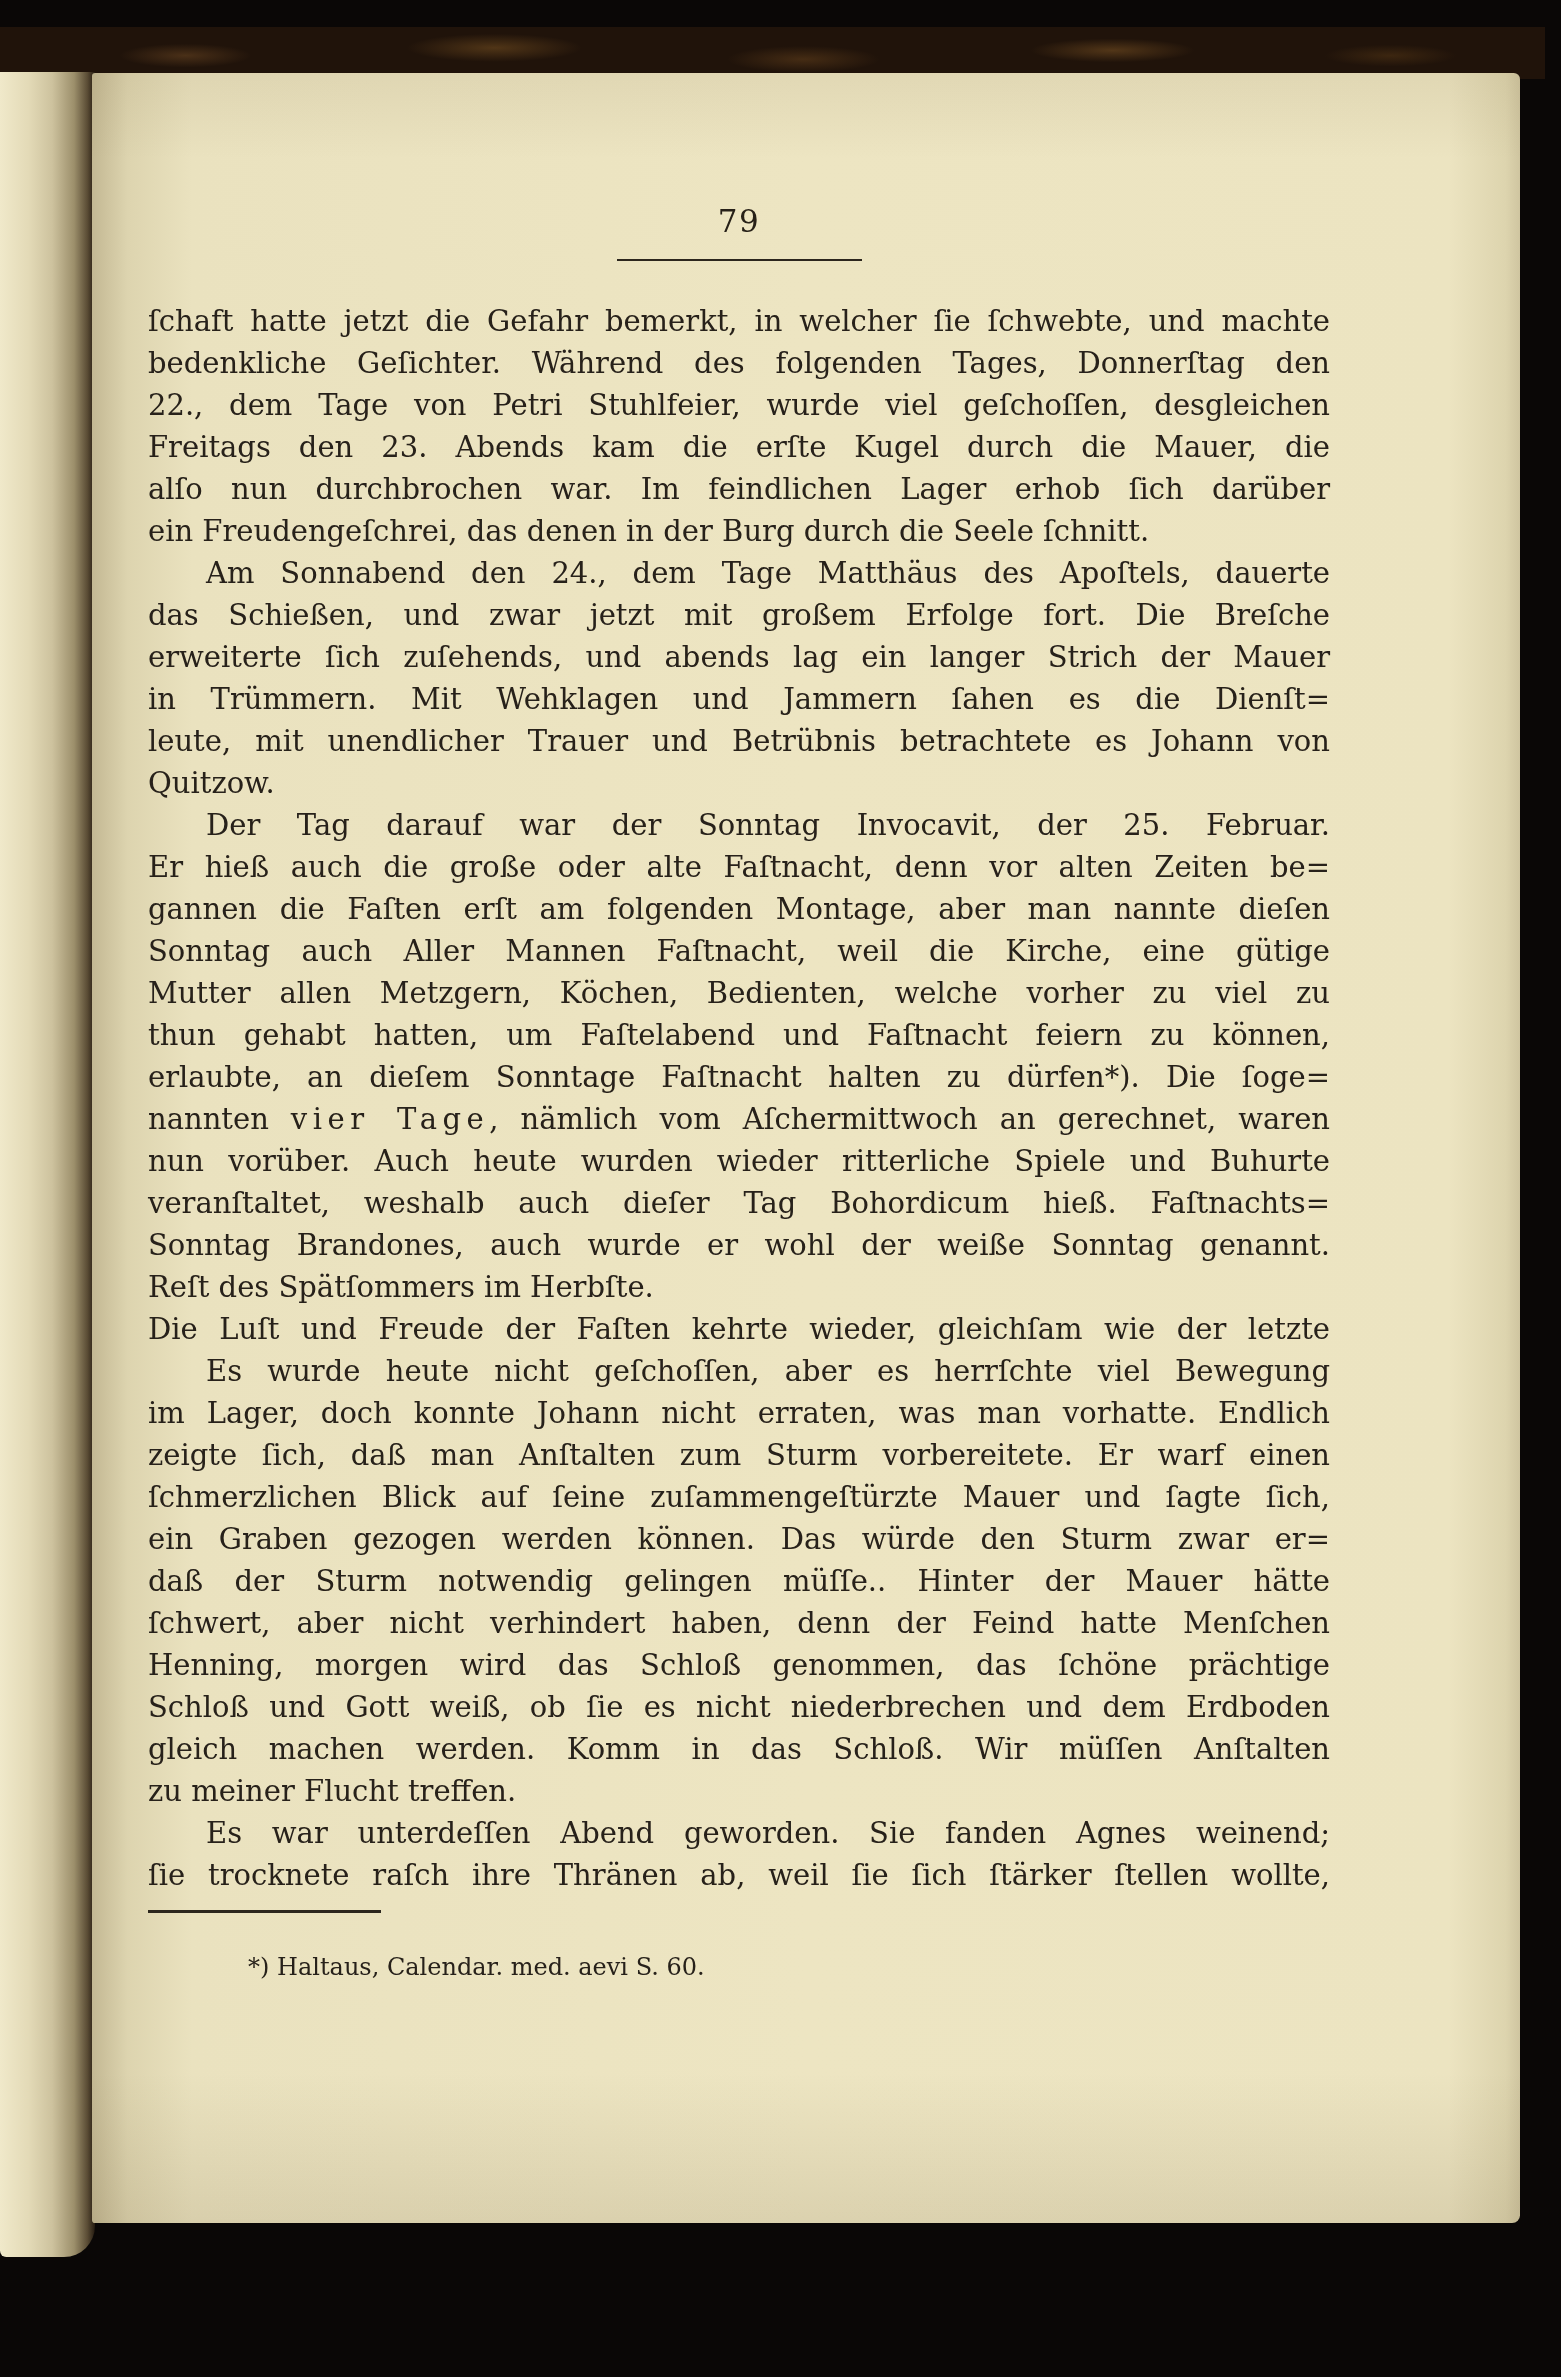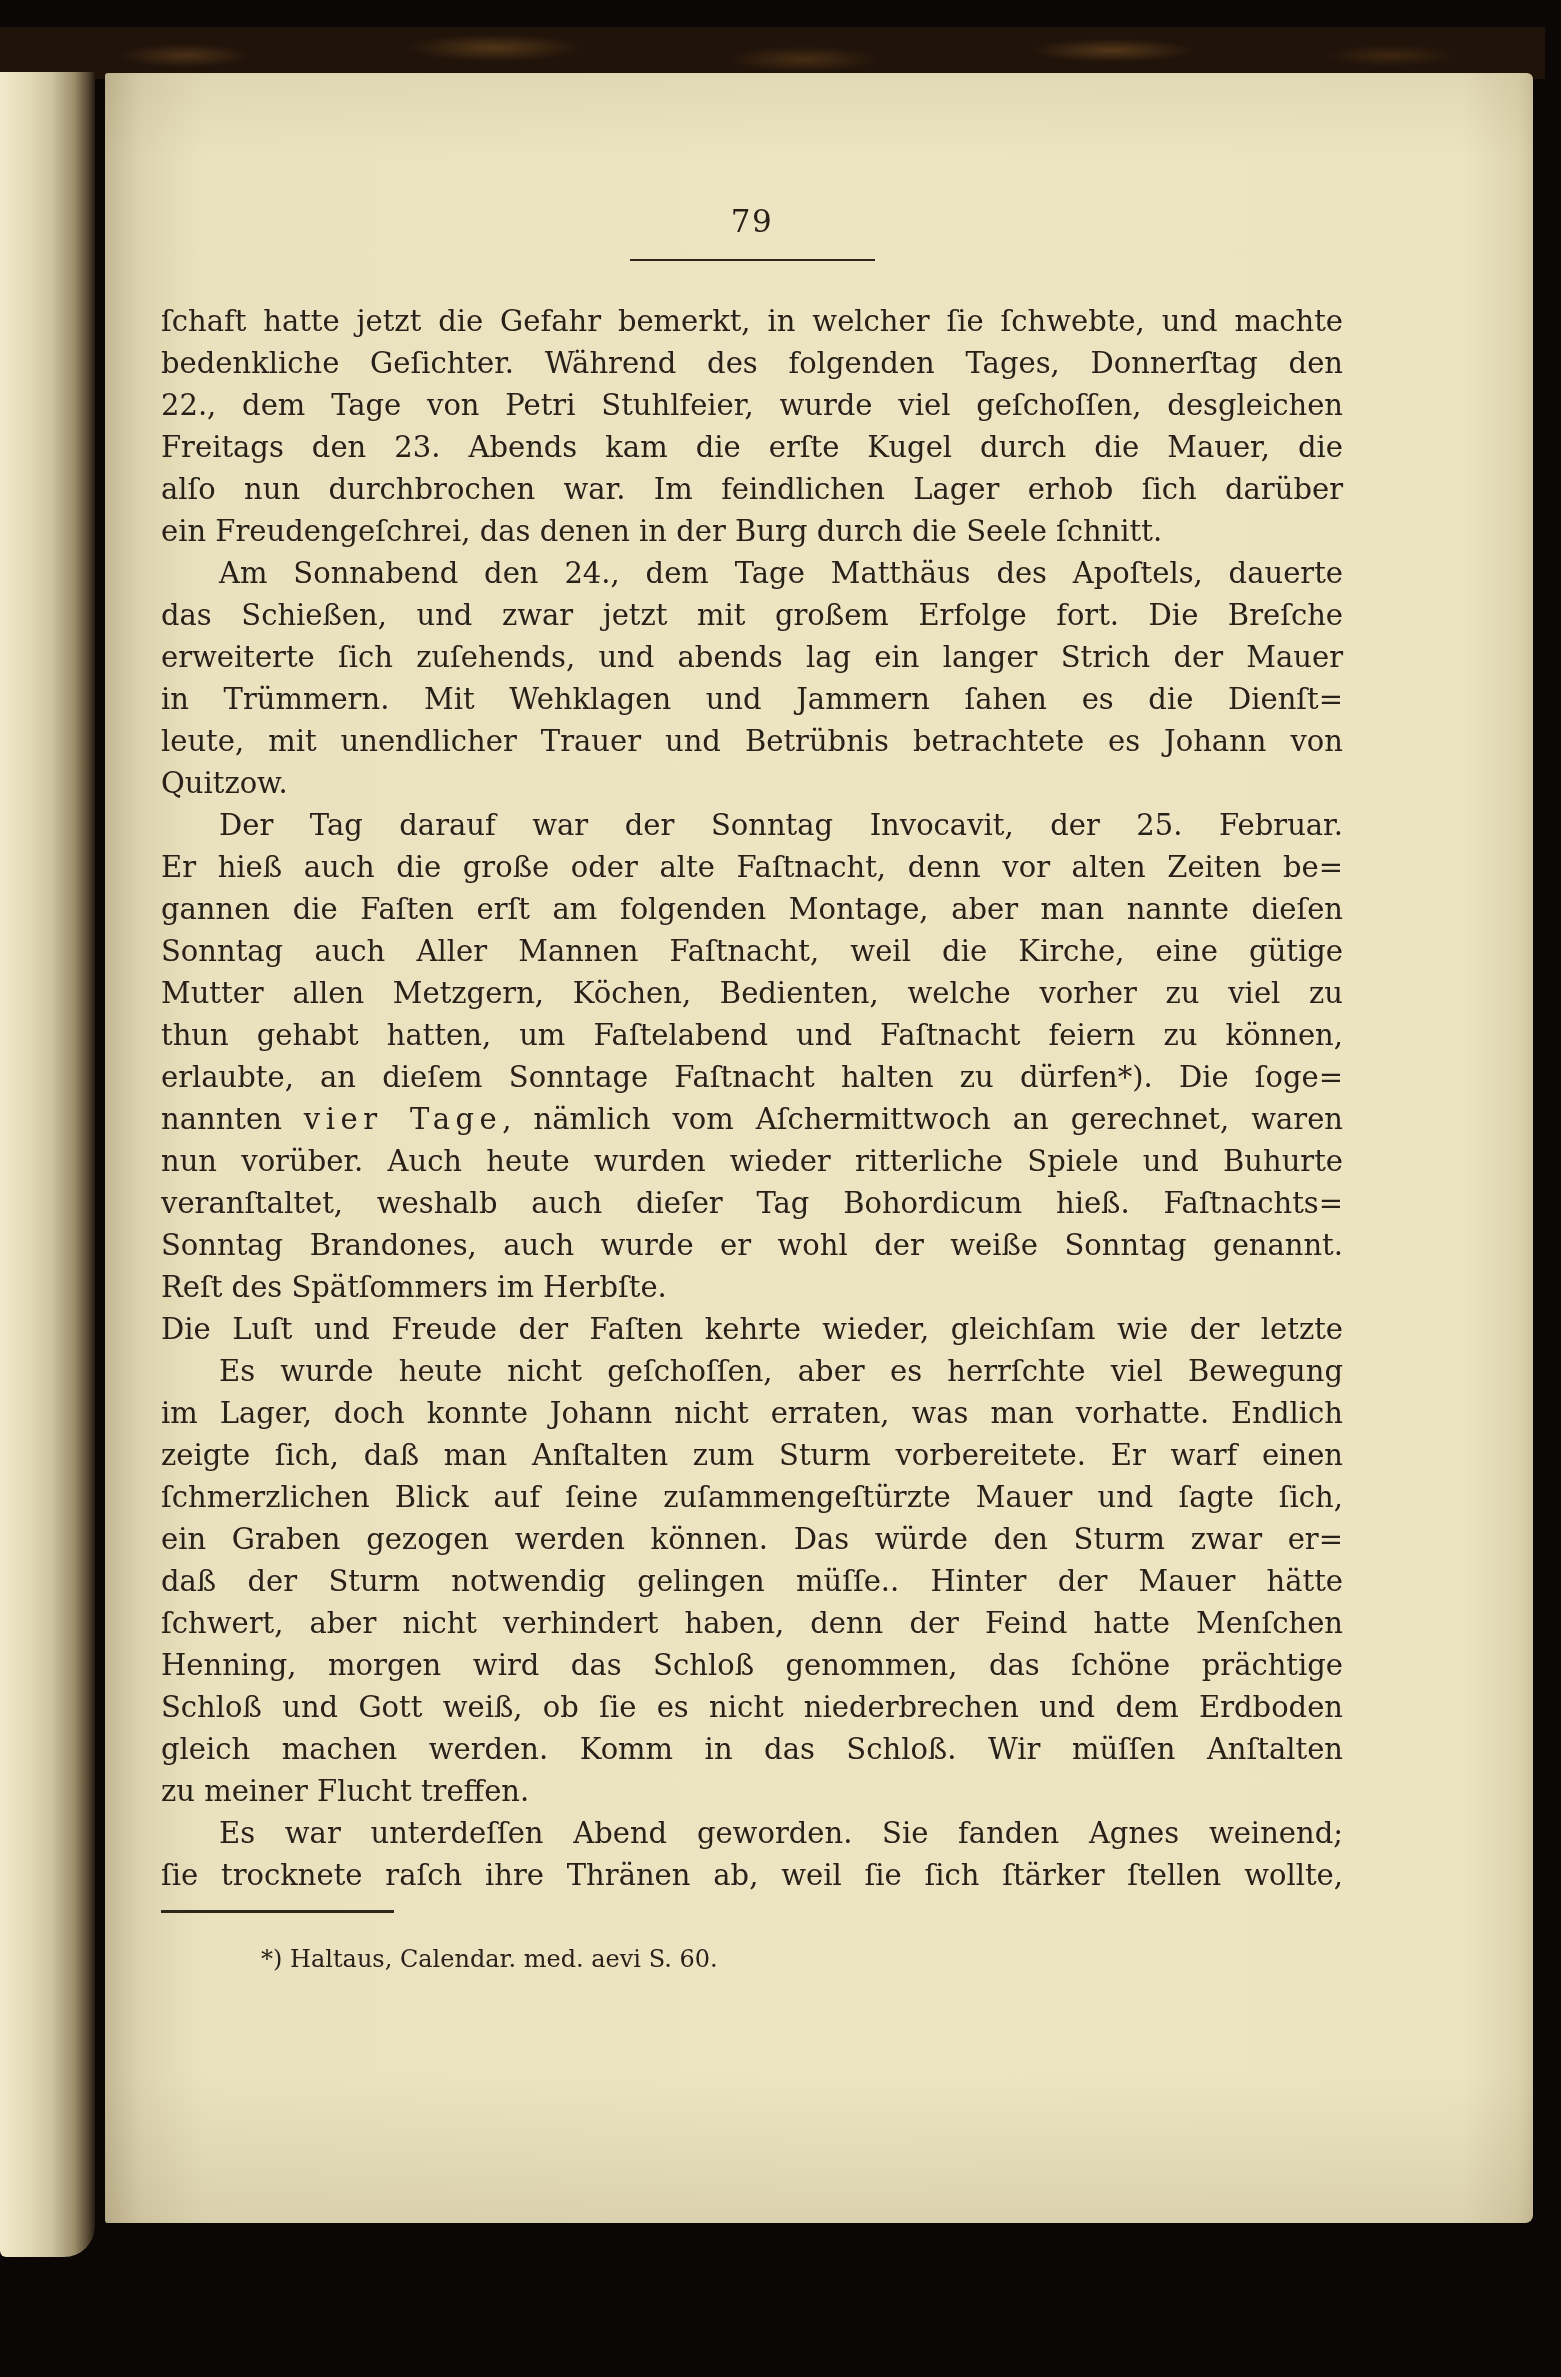--- a/index.html
+++ b/index.html
@@ -20,42 +20,42 @@
       radial-gradient(ellipse 94px 15.6px at 90% 55%, #3c2610 0%, rgba(0,0,0,0) 70%);
   }
   
   .prev-edge{
     position:absolute;left:0;top:72px;width:95px;height:2185px;
     border-radius:0 0 31px 6.2px;
     background:linear-gradient(90deg,#f0e9ca 0%,#e3dab7 30%,#cdc29e 55%,#9c8f6b 78%,#5a4c35 92%,#241a10 100%);
   }
   
   .page{
-    position:absolute;left:105px;top:73px;width:1428px;height:2150px;
+    position:absolute;left:92px;top:73px;width:1428px;height:2150px;
     border-radius:3.1px 6.2px 7.8px 3.1px;
     background:
       linear-gradient(180deg, rgba(120,100,60,0.10) 0%, rgba(0,0,0,0) 4%, rgba(0,0,0,0) 93%, rgba(110,90,55,0.14) 100%),
       linear-gradient(90deg,#c3b893 0%,#ddd4af 2.5%,#eae2bf 7%,#ede5c2 50%,#ece4c1 95%,#ddd4ae 99%,#cfc5a0 100%);
   }
   .content{position:absolute;left:56px;top:0;width:1182px;}
   .pagenum{
     margin-top:130px;text-align:center;
     font-size:31px;color:#272118;letter-spacing:1.6px;
   }
   .pagenum-rule{width:245px;height:2.3px;background:#2c261d;margin:20px auto 0;}
   .body-text{
     margin-top:39px;font-size:29px;line-height:42px;color:#27211a;
     text-rendering:optimizeLegibility;
   }
   .line{text-align:justify;text-align-last:justify;text-justify:inter-word;}
   .line.no-just{text-align-last:left;}
   .line.indent{text-indent:58px;}
   .sperr{letter-spacing:5.5px;}
   .footnote-rule{margin-top:14px;width:233px;height:2.3px;background:#2c261d;}
-  .footnote{margin-top:32px;padding-left:100px;font-size:24px;color:#27211a;}
+  .footnote{margin-top:40px;padding-left:100px;font-size:24px;color:#27211a;}
 </style>
 </head>
 <body>
 
 <div class="scan">
   <div class="cover-band"></div>
   <div class="prev-edge"></div>
   <div class="page">
     <div class="content">
       <div class="pagenum">79</div>

